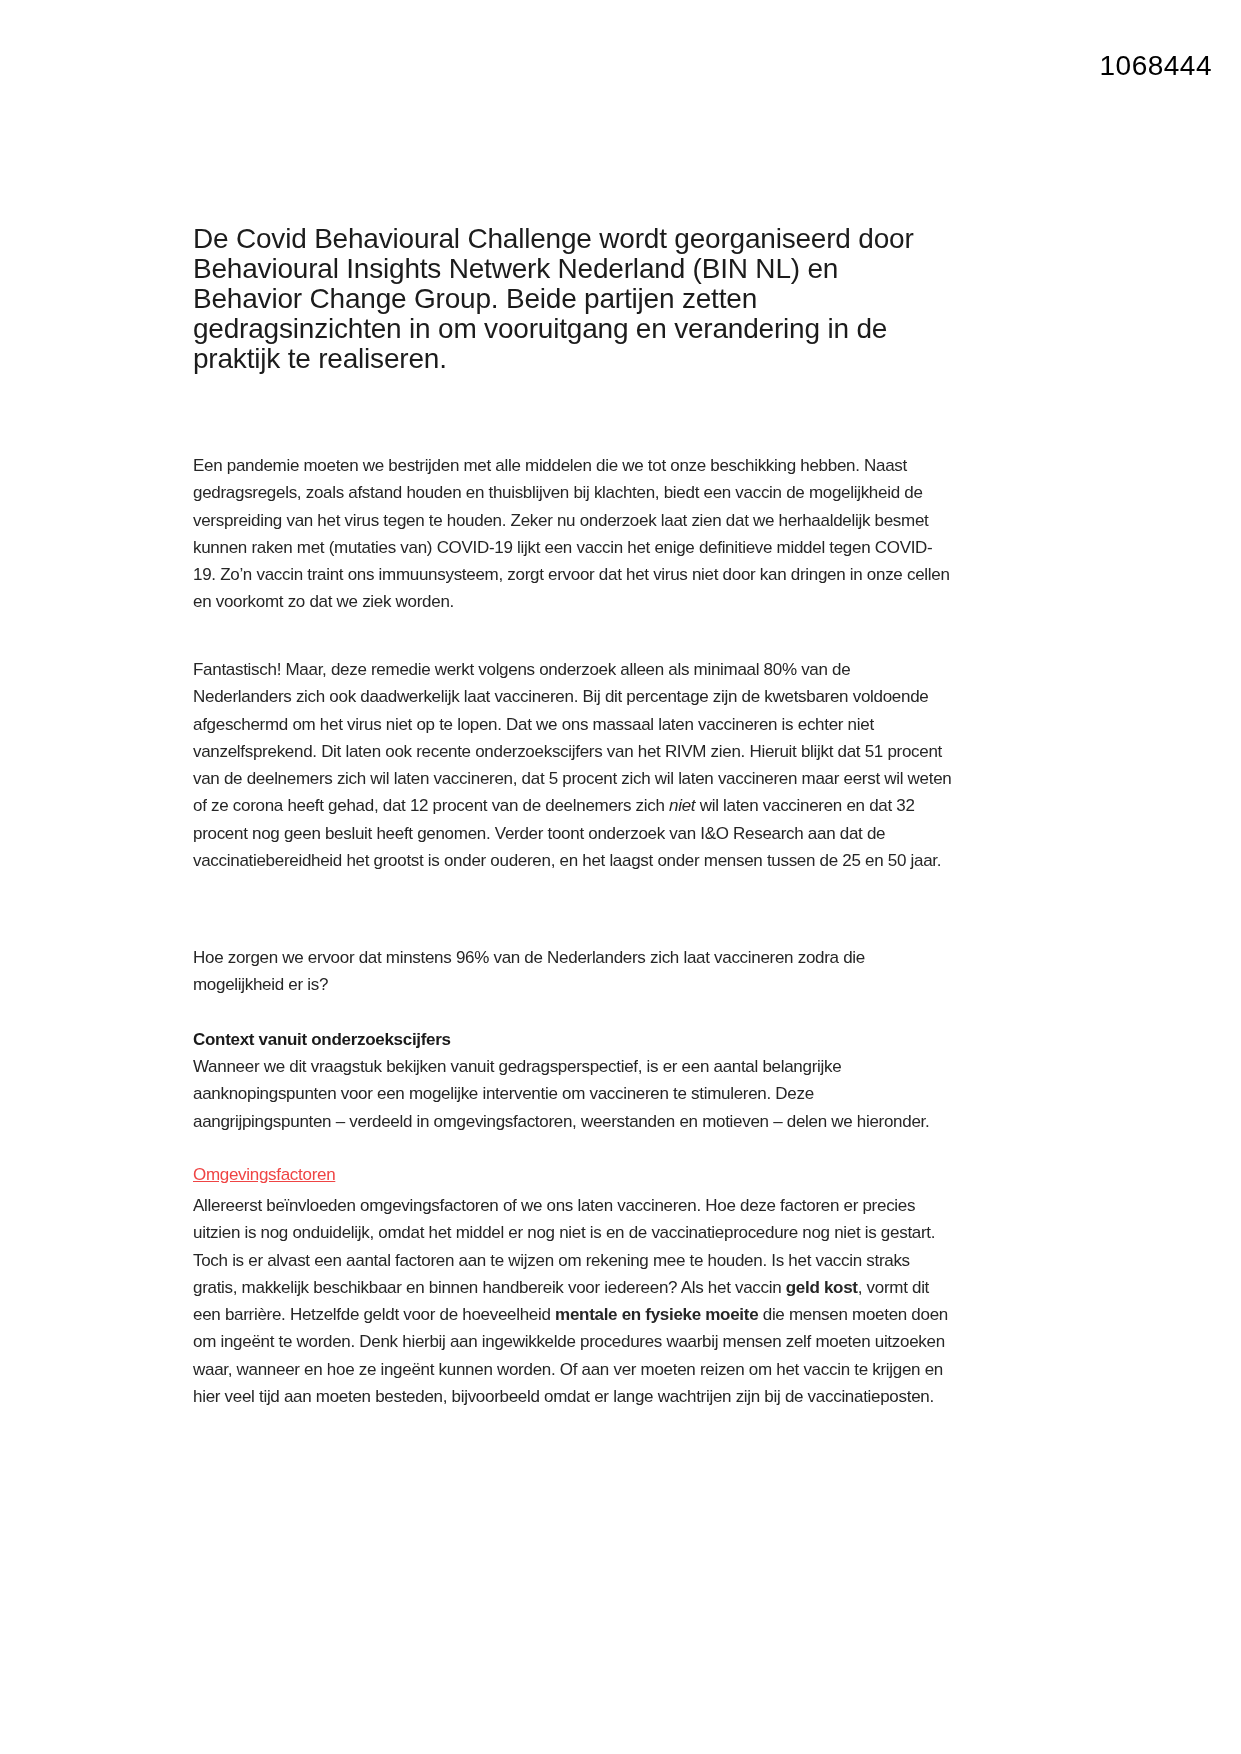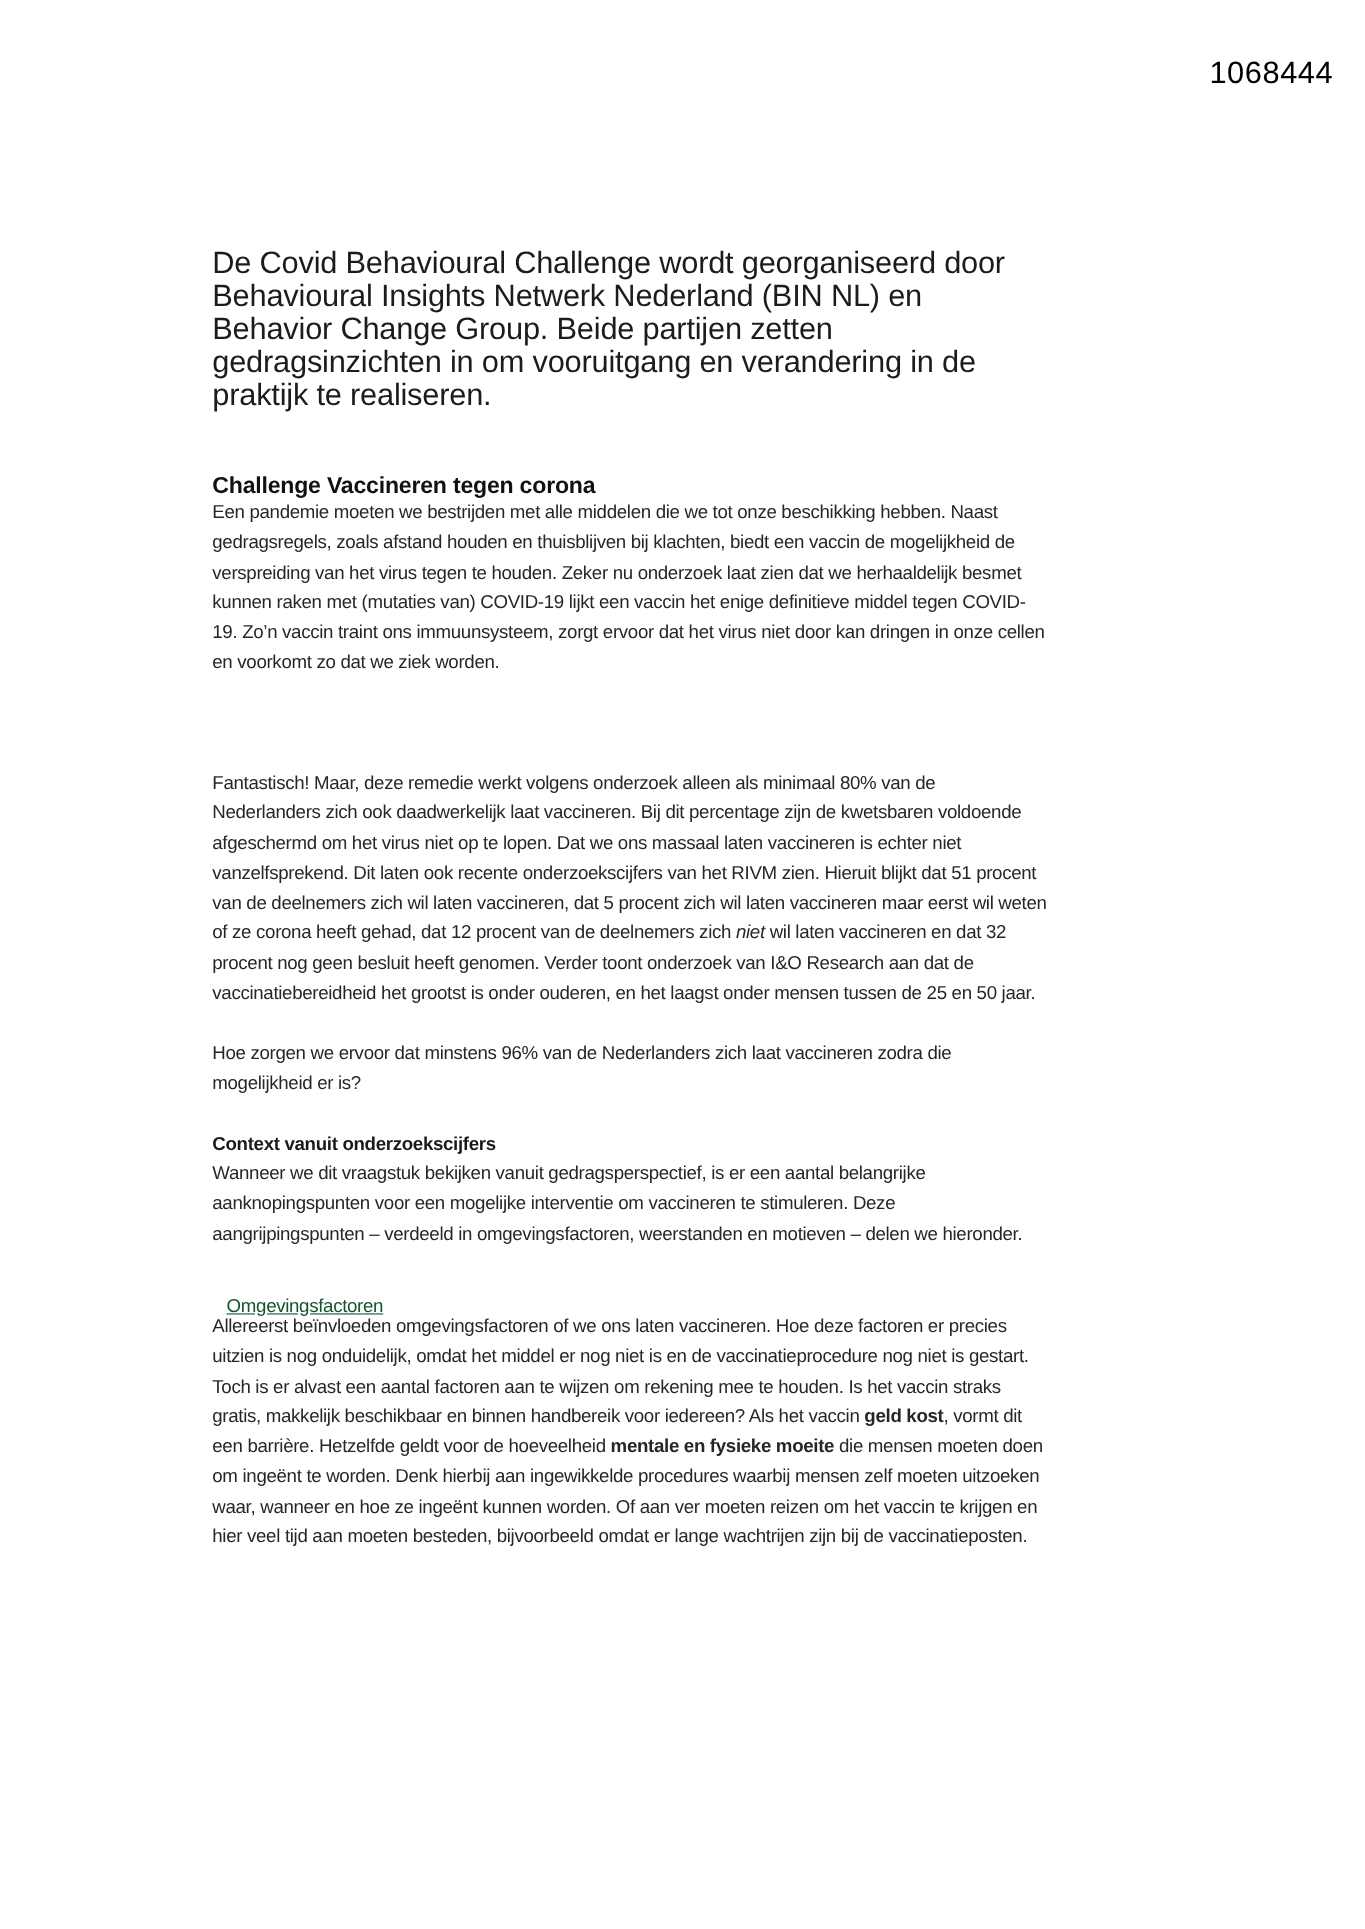--- a/index.html
+++ b/index.html
@@ -58,43 +58,43 @@
     position:absolute;
     left:193px;
     width:760px;
     margin:0;
     font-size:17px;
     line-height:27.3px;
     letter-spacing:-0.3px;
     color:#262626;
   }
   .p1 { top:452px; }
-  .p2 { top:698px; }
+  .p2 { top:656px; }
   .p3 { top:944px; }
   .sub-bold {
     position:absolute;
     left:193px;
     margin:0;
     font-size:17px;
     font-weight:bold;
     line-height:27.3px;
     letter-spacing:-0.3px;
     color:#1a1a1a;
   }
   .h-context { top:1026px; }
   .p4 { top:1053px; }
   .sub-underline {
     position:absolute;
     left:193px;
-    margin:13px;
+    margin:0;
     font-size:17px;
     font-weight:normal;
     line-height:27.3px;
     letter-spacing:-0.3px;
-    color:#14532d;
+    color:#ef4444;
     text-decoration:underline;
   }
   .h-omgeving { top:1161px; }
   .p5 { top:1192px; }
   .body-par strong, .sub-bold { font-weight:bold; }
   .footer {
     position:absolute;
     top:1512px;
     left:195px;
     font-family:Liberation Sans, sans-serif;
@@ -108,21 +108,20 @@
 </head>
 <body>
 
 <div class="page">
 
   <div class="doc-number">1068444</div>
 
 
   <p class="intro">De Covid Behavioural Challenge wordt georganiseerd door Behavioural Insights Netwerk Nederland (BIN NL) en Behavior Change Group. Beide partijen zetten gedragsinzichten in om vooruitgang en verandering in de praktijk te realiseren.</p>
 
-  <h2 class="section-heading">Challenge Vaccineren tegen corona</h2>
 
   <p class="body-par p1">Een pandemie moeten we bestrijden met alle middelen die we tot onze beschikking hebben. Naast gedragsregels, zoals afstand houden en thuisblijven bij klachten, biedt een vaccin de mogelijkheid de verspreiding van het virus tegen te houden. Zeker nu onderzoek laat zien dat we herhaaldelijk besmet kunnen raken met (mutaties van) COVID-19 lijkt een vaccin het enige definitieve middel tegen COVID-19. Zo’n vaccin traint ons immuunsysteem, zorgt ervoor dat het virus niet door kan dringen in onze cellen en voorkomt zo dat we ziek worden.</p>
 
   <p class="body-par p2"><span>Fantastisch! Maar, deze remedie werkt volgens onderzoek alleen als minimaal 80% van de Nederlanders zich ook daadwerkelijk laat vaccineren. Bij dit percentage zijn de kwetsbaren voldoende afgeschermd om het virus niet op te lopen. Dat we ons massaal laten vaccineren is echter niet vanzelfsprekend. Dit laten ook recente onderzoekscijfers van het RIVM zien. Hieruit blijkt dat 51 procent van de deelnemers zich wil laten vaccineren, dat 5 procent zich wil laten vaccineren maar eerst wil weten of ze corona heeft gehad, dat 12 procent van de deelnemers zich </span><em>niet</em><span> wil laten vaccineren en dat 32 procent nog geen besluit heeft genomen. Verder toont onderzoek van I&amp;O Research aan dat de vaccinatiebereidheid het grootst is onder ouderen, en het laagst onder mensen tussen de 25 en 50 jaar.</span></p>
 
   <p class="body-par p3">Hoe zorgen we ervoor dat minstens 96% van de Nederlanders zich laat vaccineren zodra die mogelijkheid er is?</p>
 
   <h3 class="sub-bold h-context">Context vanuit onderzoekscijfers</h3>
 
   <p class="body-par p4">Wanneer we dit vraagstuk bekijken vanuit gedragsperspectief, is er een aantal belangrijke aanknopingspunten voor een mogelijke interventie om vaccineren te stimuleren. Deze aangrijpingspunten – verdeeld in omgevingsfactoren, weerstanden en motieven – delen we hieronder.</p>

